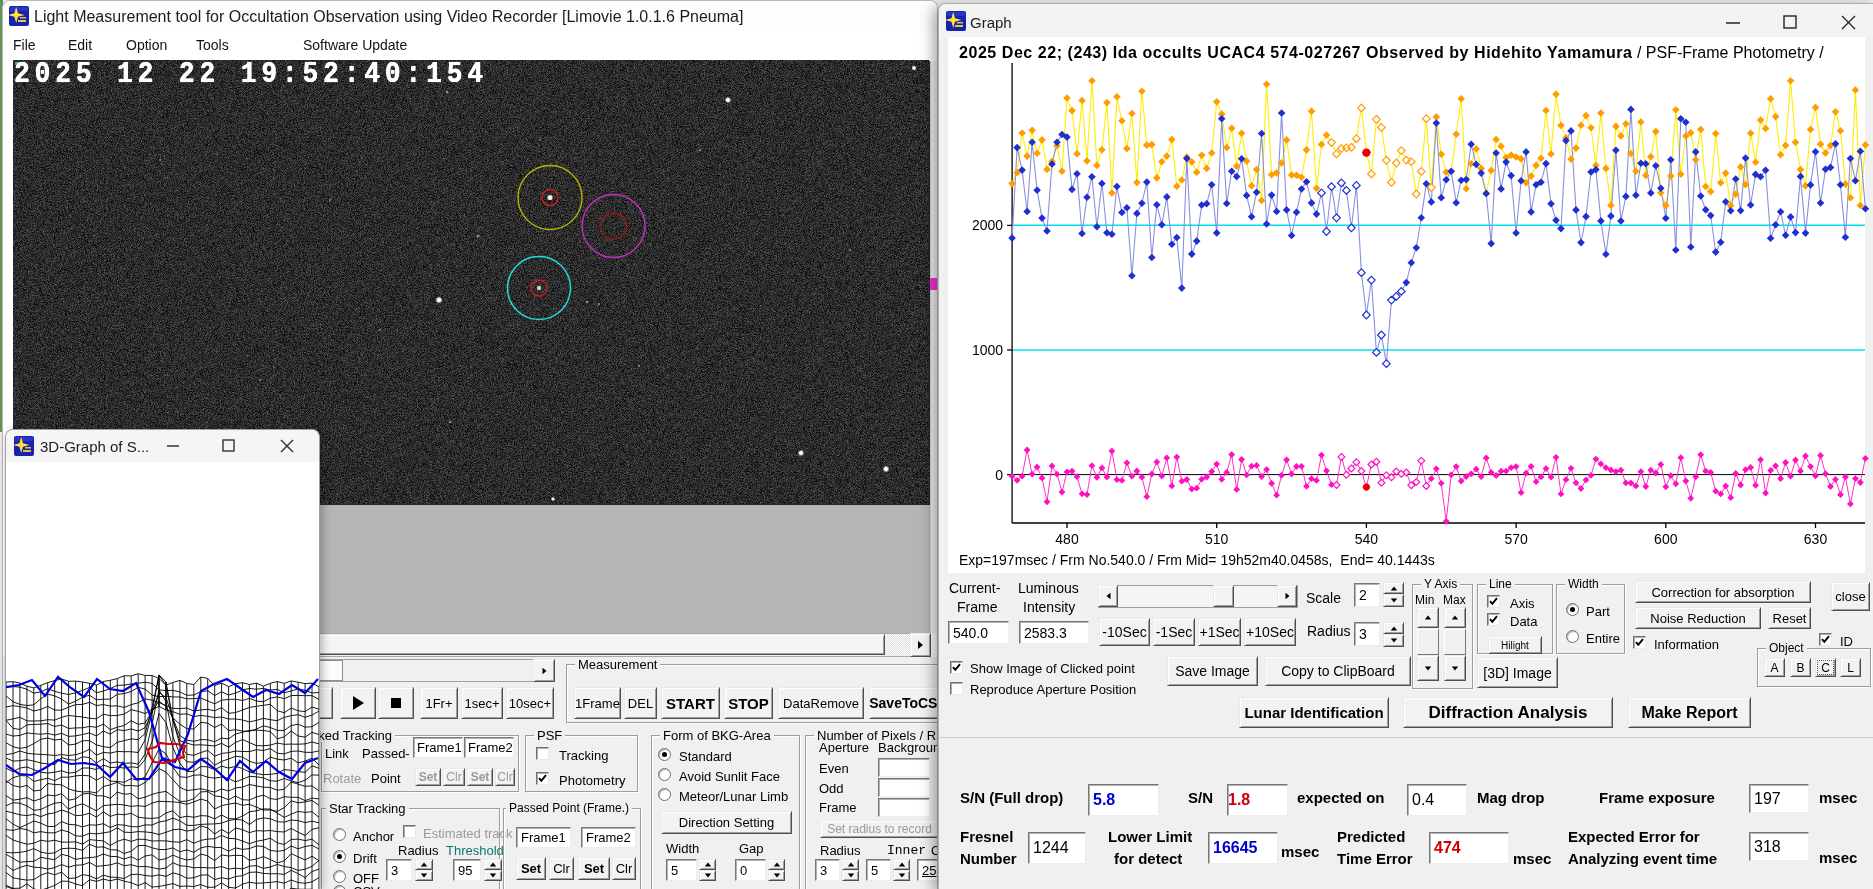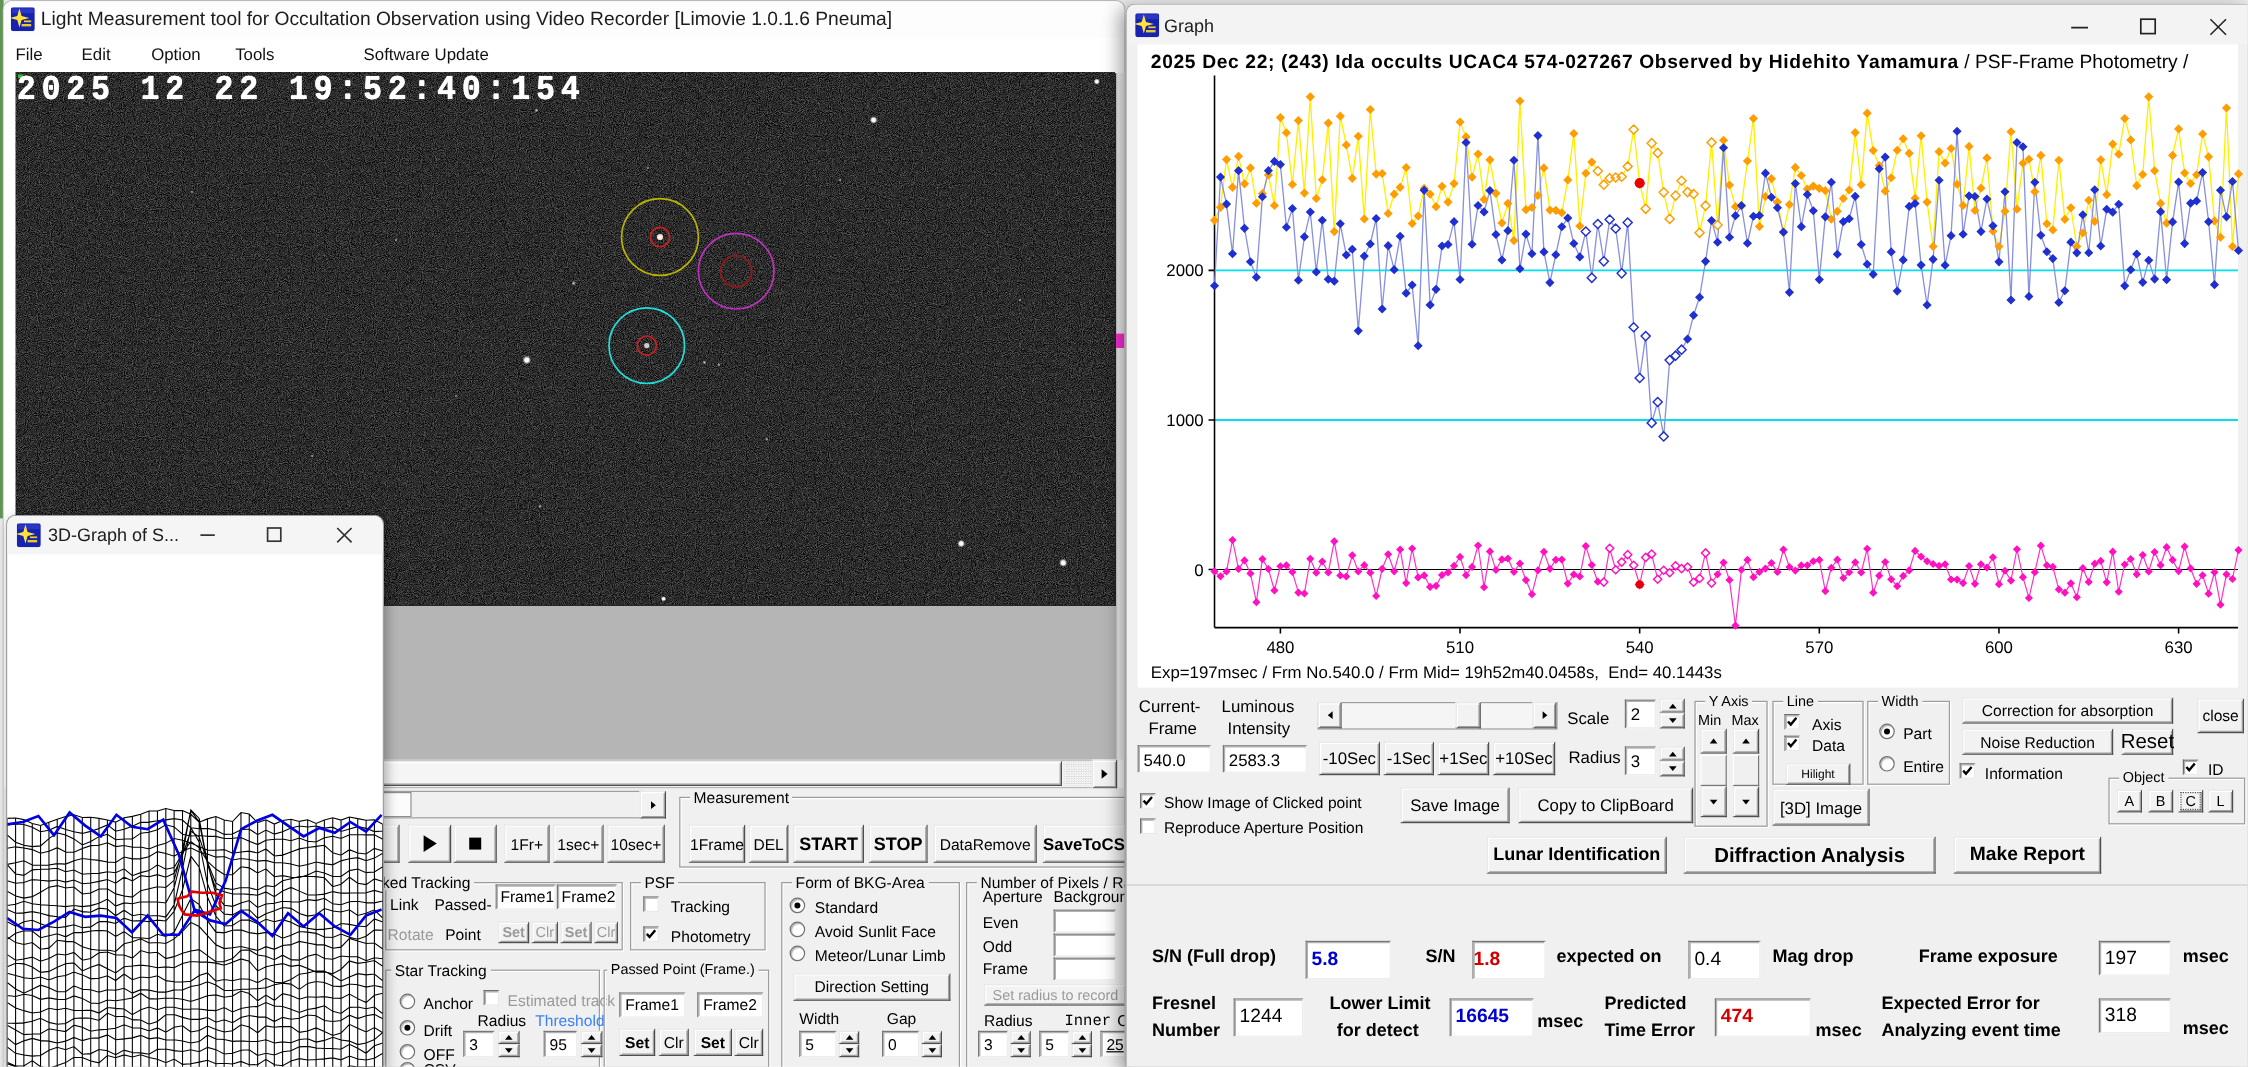--- a/index.html
+++ b/index.html
@@ -159,21 +159,21 @@
       <div class="rdot"></div>
     </div>
     <div class="lbl" style="left:350px;top:851px;font-size:13px;color:#000;">Drift</div>
     <div class="rd" style="left:330px;top:869px"></div>
     <div class="lbl" style="left:350px;top:871px;font-size:13px;color:#000;">OFF</div>
     <div class="rd" style="left:330px;top:884px"></div>
     <div class="lbl" style="left:350px;top:884px;font-size:13px;color:#000;">CSV</div>
     <div class="cb" style="left:400px;top:824px;background:#fff"></div>
     <div class="lbl" style="left:420px;top:826px;font-size:13px;color:#9a9a9a;">Estimated track</div>
     <div class="lbl" style="left:395px;top:843px;font-size:13px;color:#000;">Radius</div>
-    <div class="lbl" style="left:443px;top:843px;font-size:13px;color:#3b82f6;">Threshold</div>
+    <div class="lbl" style="left:443px;top:843px;font-size:13px;color:#0f766e;">Threshold</div>
     <div class="tb" style="left:383px;top:858px;width:26px;height:22px;font-size:13px;color:#000;padding-left:4px;">3</div>
     <div class="btn" style="left:412px;top:858px;width:18px;height:11px;font-size:13px;">
       <div class="tri-u" style="transform:scale(0.8)"></div>
     </div>
     <div class="btn" style="left:412px;top:869px;width:18px;height:11px;font-size:13px;">
       <div class="tri-d" style="transform:scale(0.8)"></div>
     </div>
     <div class="tb" style="left:450px;top:858px;width:28px;height:22px;font-size:13px;color:#000;padding-left:4px;">95</div>
     <div class="btn" style="left:481px;top:858px;width:18px;height:11px;font-size:13px;">
       <div class="tri-u" style="transform:scale(0.8)"></div>
@@ -398,21 +398,21 @@
     </div>
     <div class="rd" style="left:627px;top:599px">
       <div class="rdot"></div>
     </div>
     <div class="lbl" style="left:647px;top:601px;font-size:13px;color:#000;">Part</div>
     <div class="rd" style="left:627px;top:626px"></div>
     <div class="lbl" style="left:647px;top:628px;font-size:13px;color:#000;">Entire</div>
     <div class="btn" style="left:696px;top:577px;width:176px;height:22px;font-size:13px;">Correction for absorption</div>
     <div class="btn" style="left:892px;top:578px;width:39px;height:29px;font-size:13px;">close</div>
     <div class="btn" style="left:696px;top:603px;width:126px;height:22px;font-size:13px;">Noise Reduction</div>
-    <div class="btn" style="left:829px;top:603px;width:43px;height:22px;font-size:17px;">Reset</div>
+    <div class="btn" style="left:829px;top:603px;width:43px;height:22px;font-size:13px;">Reset</div>
     <div class="cb" style="left:694px;top:632px;background:#fff">
       <svg width="11" height="11" style="position:absolute;left:0px;top:0px">
         <path d="M2 5.2 L4.3 7.8 L9 2.2" stroke="#000" stroke-width="2" fill="none"></path>
       </svg>
     </div>
     <div class="lbl" style="left:715px;top:634px;font-size:13px;color:#000;">Information</div>
     <div class="cb" style="left:880px;top:629px;background:#fff">
       <svg width="11" height="11" style="position:absolute;left:0px;top:0px">
         <path d="M2 5.2 L4.3 7.8 L9 2.2" stroke="#000" stroke-width="2" fill="none"></path>
       </svg>

